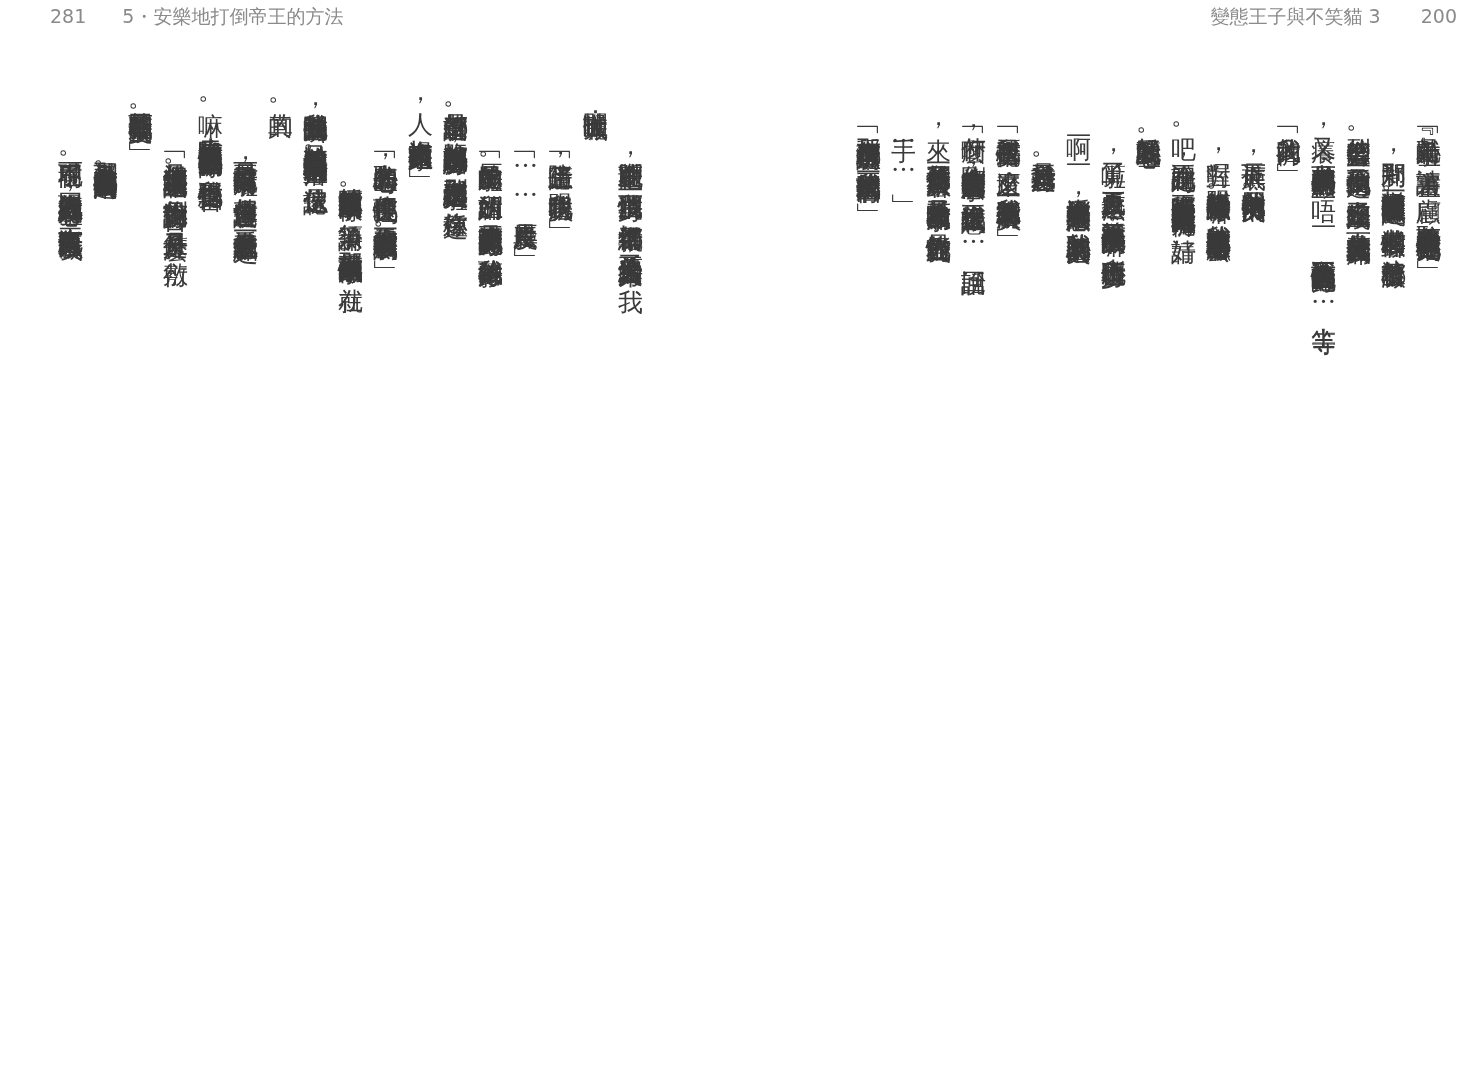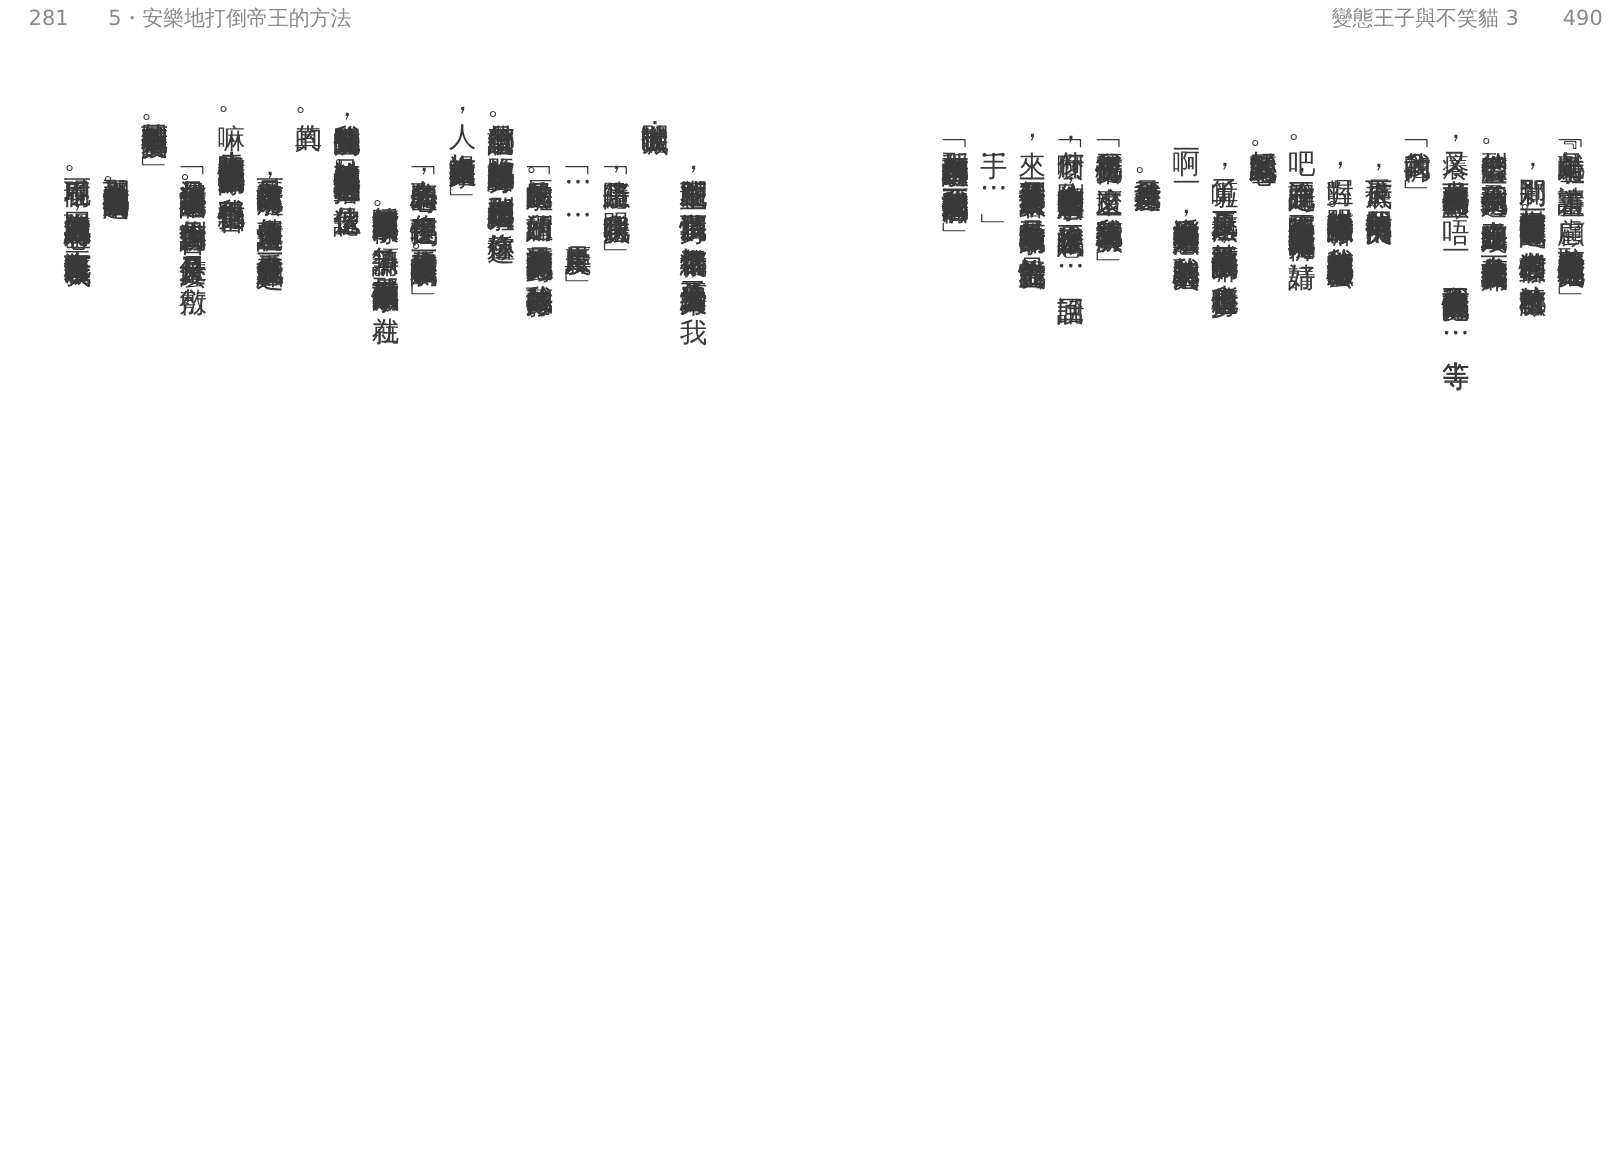--- a/index.html
+++ b/index.html
@@ -1,33 +1,33 @@
 <!DOCTYPE html>
 <html><head>
 <meta charset="utf-8">
 <style>
   html, body { margin:0; padding:0; background:#ffffff; }
   body { width:1461px; height:1069px; position:relative; overflow:hidden; font-family:"DejaVu Sans", sans-serif; color:#333; }
   .hdr { position:absolute; top:4px; font-size:19px; color:#8a8a8a; white-space:nowrap; }
-  .hdr-left { left:26px; }
+  .hdr-left { left:50px; }
   .hdr-left .pg { margin-right:30px; }
   .hdr-right { right:4px; }
   .hdr-right .pg { margin-left:34px; }
   .col { position:absolute; writing-mode:vertical-rl; text-orientation:upright; font-family:"DejaVu Serif", serif; font-size:25px; line-height:30px; letter-spacing:0.7px; color:#3a3a3a; white-space:nowrap; }
 </style>
 </head>
 <body>
 
 <div class="hdr hdr-left">
   <span class="pg">281</span>
   <span>5・安樂地打倒帝王的方法</span>
 </div>
 <div class="hdr hdr-right">
   <span>變態王子與不笑貓 3</span>
-  <span class="pg">490</span>
+  <span class="pg">200</span>
 </div>
 
 <div id="right-page">
     <div class="col" style="left: 1413px; top: 118px;">「就是『羞恥』啦！請讓害羞、顧慮、羞恥心這些東西從我的心裡完全全地消失吧！」</div>
     <div class="col" style="left: 1378px; top: 143px;">剎那間，猶如瀑布的轟然巨響隨著一陣狂風颳過。老邁的杉樹顫慄著，連枝幹都發出激</div>
     <div class="col" style="left: 1343px; top: 118px;">烈的磨合響聲。我承受不住地倒向一邊，在山丘上滾了好幾圈。身下茂密的雜草刺得我又痛</div>
     <div class="col" style="left: 1308px; top: 118px;">又癢，尤其是下腹部的感覺特別明顯，唔——我該不會要往奇怪的方面覺醒了吧……等等！</div>
     <div class="col" style="left: 1273px; top: 118px;">「我的內褲？」</div>
     <div class="col" style="left: 1238px; top: 143px;">長褲底下，我的四角內褲突然消失了。</div>
     <div class="col" style="left: 1203px; top: 143px;">對喔，跟貓像祈禱時得獻上供品才行嘛。我的內褲大概被當作羞恥心的象徵獻出去了</div>

